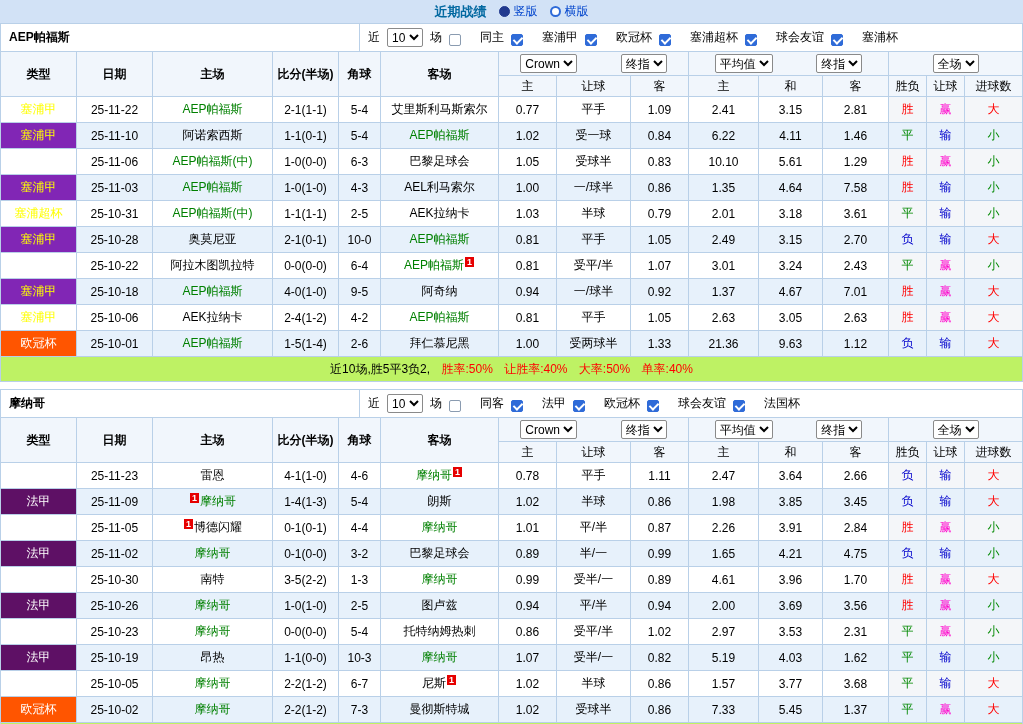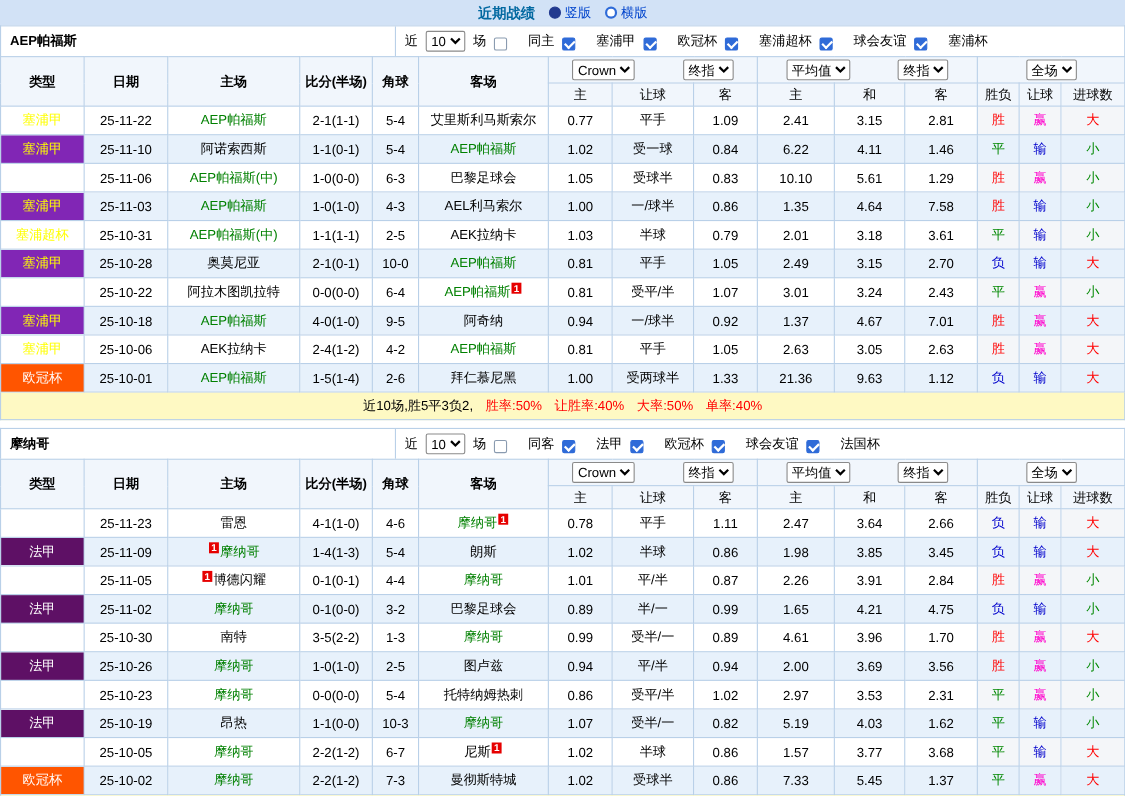--- a/index.html
+++ b/index.html
@@ -48,21 +48,21 @@
   .badge{display:inline-block;min-width:9px;height:10px;line-height:10px;font-size:9px;background:#e60000;color:#fff;text-align:center;position:relative;top:-4px;margin:0 1px;font-weight:bold;}
 
   .res-win{color:#ff0000;}
   .res-draw{color:#008800;}
   .res-lose{color:#0000cc;}
   .res-hwin{color:#ff00cc;}
   .res-hlose{color:#0000cc;}
   .res-big{color:#ff0000;}
   .res-small{color:#008800;}
 
-  .summary{height:24px;line-height:24px;text-align:center;border:1px solid #b9d0e8;border-top:none;background:#fef9c3;}
+  .summary{height:24px;line-height:24px;text-align:center;border:1px solid #b9d0e8;border-top:none;background:#bef264;}
   .summary .stat{color:#ff0000;margin-left:8px;}
 
   .section2{margin-top:7px;}
 </style>
 </head>
 <body>
 
 <div class="topbar">
   <span class="title">近期战绩</span>
   <label class="ropt">

